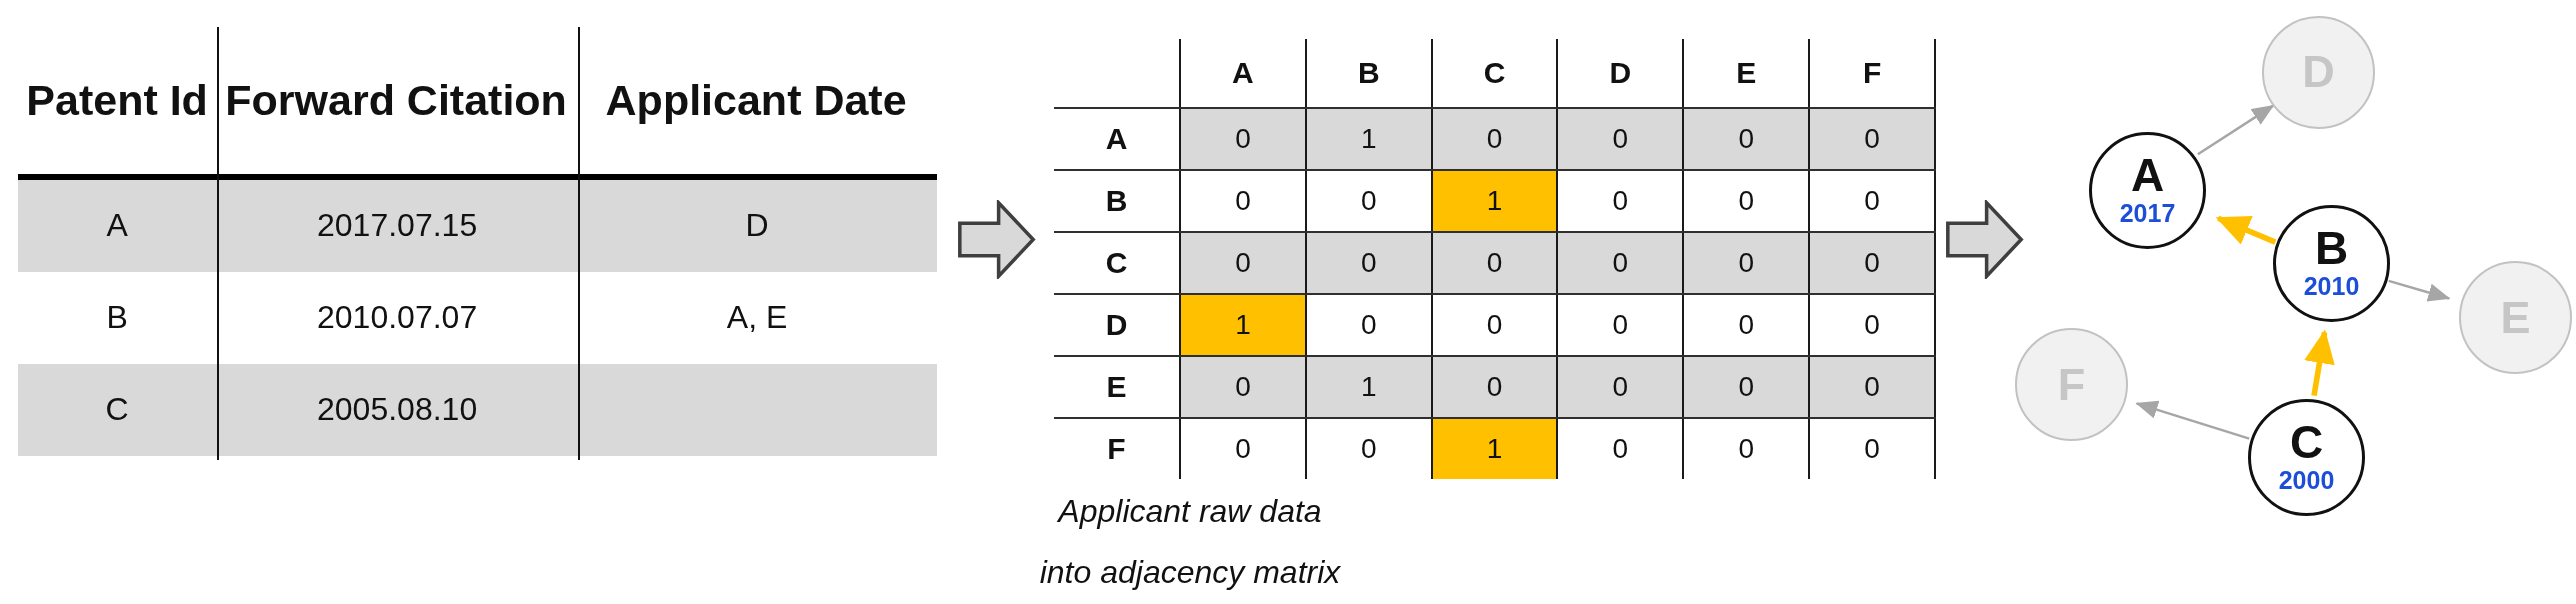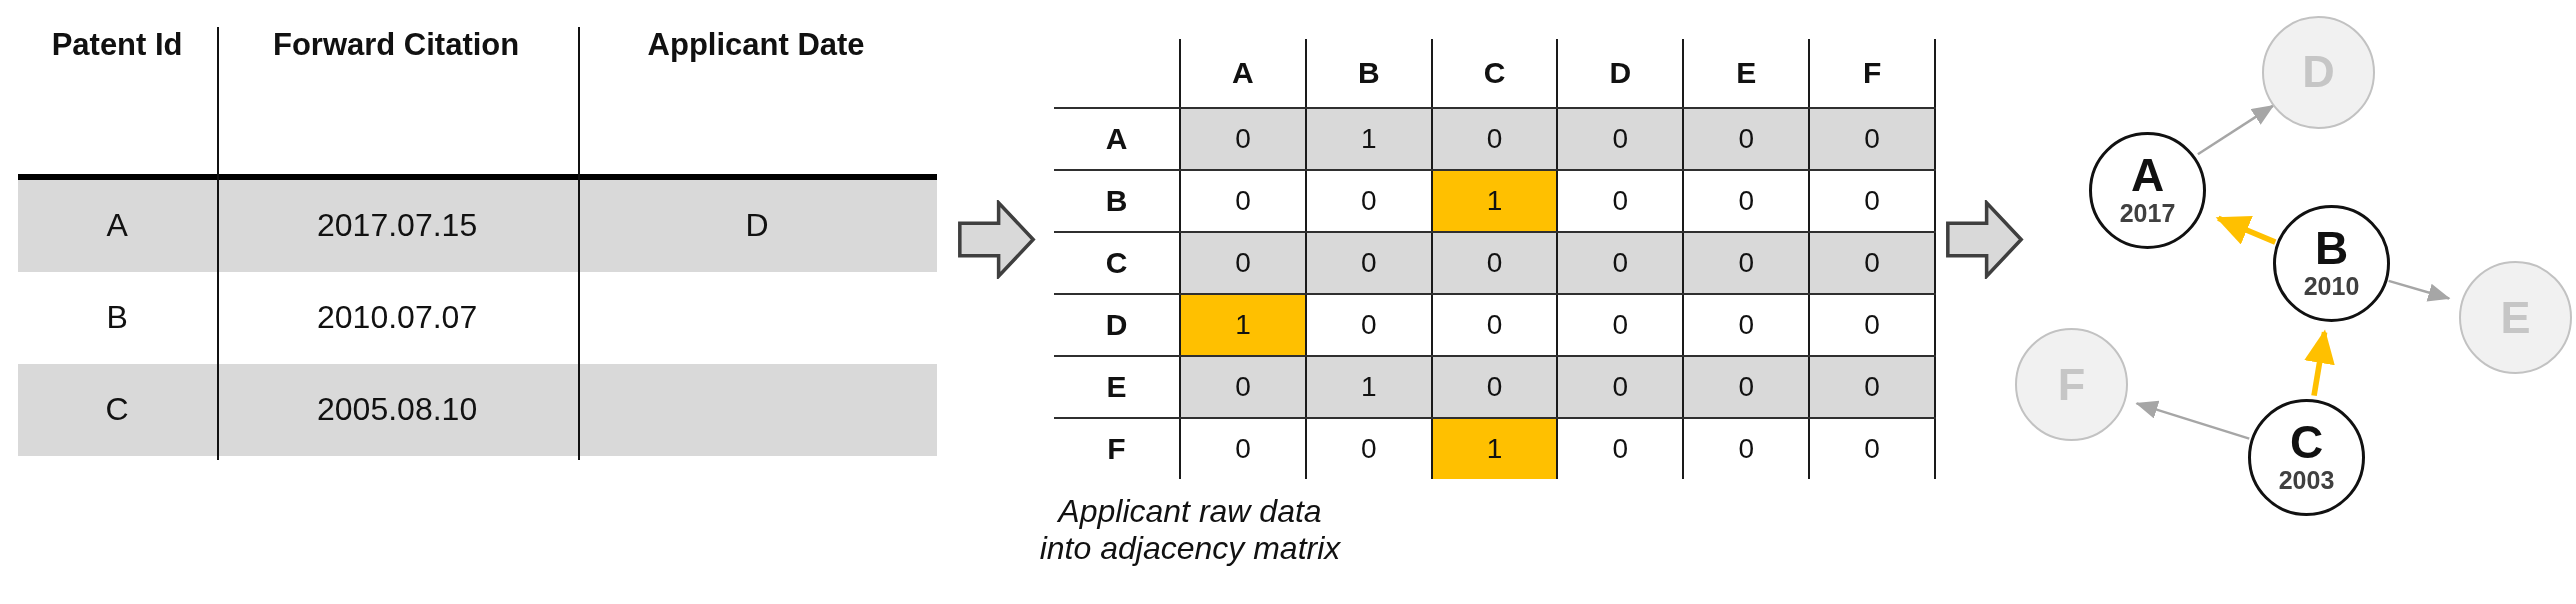--- a/index.html
+++ b/index.html
@@ -10,21 +10,21 @@
     font-family:"Liberation Sans","DejaVu Sans",sans-serif;
     color:#111;
     overflow:hidden;
   }
 
   
   #raw-table{position:absolute;left:17.6px;top:27px;width:919px;height:433px;}
   .vline{position:absolute;top:0;width:2.8px;height:433px;background:#111;}
   #vline-1{left:199px;}
   #vline-2{left:560px;}
-  .thead{display:flex;height:147px;align-items:flex-start;font-weight:bold;font-size:31px;}
+  .thead{display:flex;height:147px;align-items:center;font-weight:bold;font-size:43px;}
   .thick-line{height:5.6px;background:#000;}
   .trow{display:flex;height:92px;align-items:center;font-size:32px;}
   .trow.shade{background:#D9D9D9;}
   .tc{text-align:center;}
   .tc.c1{width:199px;}
   .tc.c2{width:361px;}
   .tc.c3{width:359px;}
 
   
   .block-arrow{position:absolute;width:79px;height:79px;}
@@ -40,33 +40,33 @@
   .mcell:last-child{border-right:2.1px solid #1a1a1a;}
   .mhcell{font-weight:bold;font-size:30px;line-height:68px;}
   .mdata{font-size:28px;line-height:60px;}
   .mrow.shade .mdata{background:#D9D9D9;}
   .mdata.hl{background:#FFC000;}
 
   
   .caption{position:absolute;font-style:italic;font-size:32px;line-height:37px;text-align:center;color:#111;}
   #caption-left{left:1014px;top:493px;width:352px;}
   #caption-right{left:1805px;top:493px;width:363px;}
-  .caption .l2{text-align:center;}
+  .caption .l2{margin-top:24px;text-align:center;}
 
   
   #edges-svg{position:absolute;left:0;top:0;width:2576px;height:604px;pointer-events:none;}
   .node{
     position:absolute;border-radius:50%;
     display:flex;flex-direction:column;align-items:center;justify-content:center;
     box-sizing:border-box;text-align:center;
   }
   .node.active{width:117px;height:117px;background:#fff;border:3.5px solid #111;}
   .node.faded{width:113px;height:113px;background:#F1F1F1;border:2.1px solid #C2C2C2;}
   .node .nl{font-weight:bold;font-size:46px;line-height:46px;color:#111;}
-  .node .ny{font-weight:bold;font-size:25px;line-height:31px;color:#404040;}
+  .node .ny{font-weight:bold;font-size:25px;line-height:31px;color:#1d4ed8;}
   .node.faded .nl{color:#C6C6C6;font-size:45px;}
   #node-A{left:2089px;top:132px;}
   #node-B{left:2273px;top:205px;}
   #node-C{left:2248px;top:399px;}
   #node-D{left:2262px;top:15.5px;}
   #node-E{left:2459px;top:261px;}
   #node-F{left:2015px;top:328px;}
 </style>
 </head>
 <body>
@@ -85,20 +85,21 @@
     <div class="thick-line"></div>
 
     <div class="trow shade">
       <div class="tc c1">A</div>
       <div class="tc c2">2017.07.15</div>
       <div class="tc c3">D</div>
     </div>
     <div class="trow">
       <div class="tc c1">B</div>
       <div class="tc c2">2010.07.07</div>
+      <div class="tc c3">A, E</div>
     </div>
     <div class="trow shade">
       <div class="tc c1">C</div>
       <div class="tc c2">2005.08.10</div>
     </div>
   </div>
 
   <div class="block-arrow" style="left:957px;top:200px;">
     <svg width="79" height="79" viewBox="0 0 112 112">
       <polygon points="4,33 59,33 59,4 108,56 59,108 59,79 4,79" fill="#D9D9D9" stroke="#3f3f3f" stroke-width="5" stroke-linejoin="miter"></polygon>
@@ -202,21 +203,21 @@
   <div class="node active" id="node-A">
     <div class="nl">A</div>
     <div class="ny">2017</div>
   </div>
   <div class="node active" id="node-B">
     <div class="nl">B</div>
     <div class="ny">2010</div>
   </div>
   <div class="node active" id="node-C">
     <div class="nl">C</div>
-    <div class="ny">2003</div>
+    <div class="ny">2000</div>
   </div>
   <div class="node faded" id="node-D">
     <div class="nl">D</div>
   </div>
   <div class="node faded" id="node-E">
     <div class="nl">E</div>
   </div>
   <div class="node faded" id="node-F">
     <div class="nl">F</div>
   </div>

